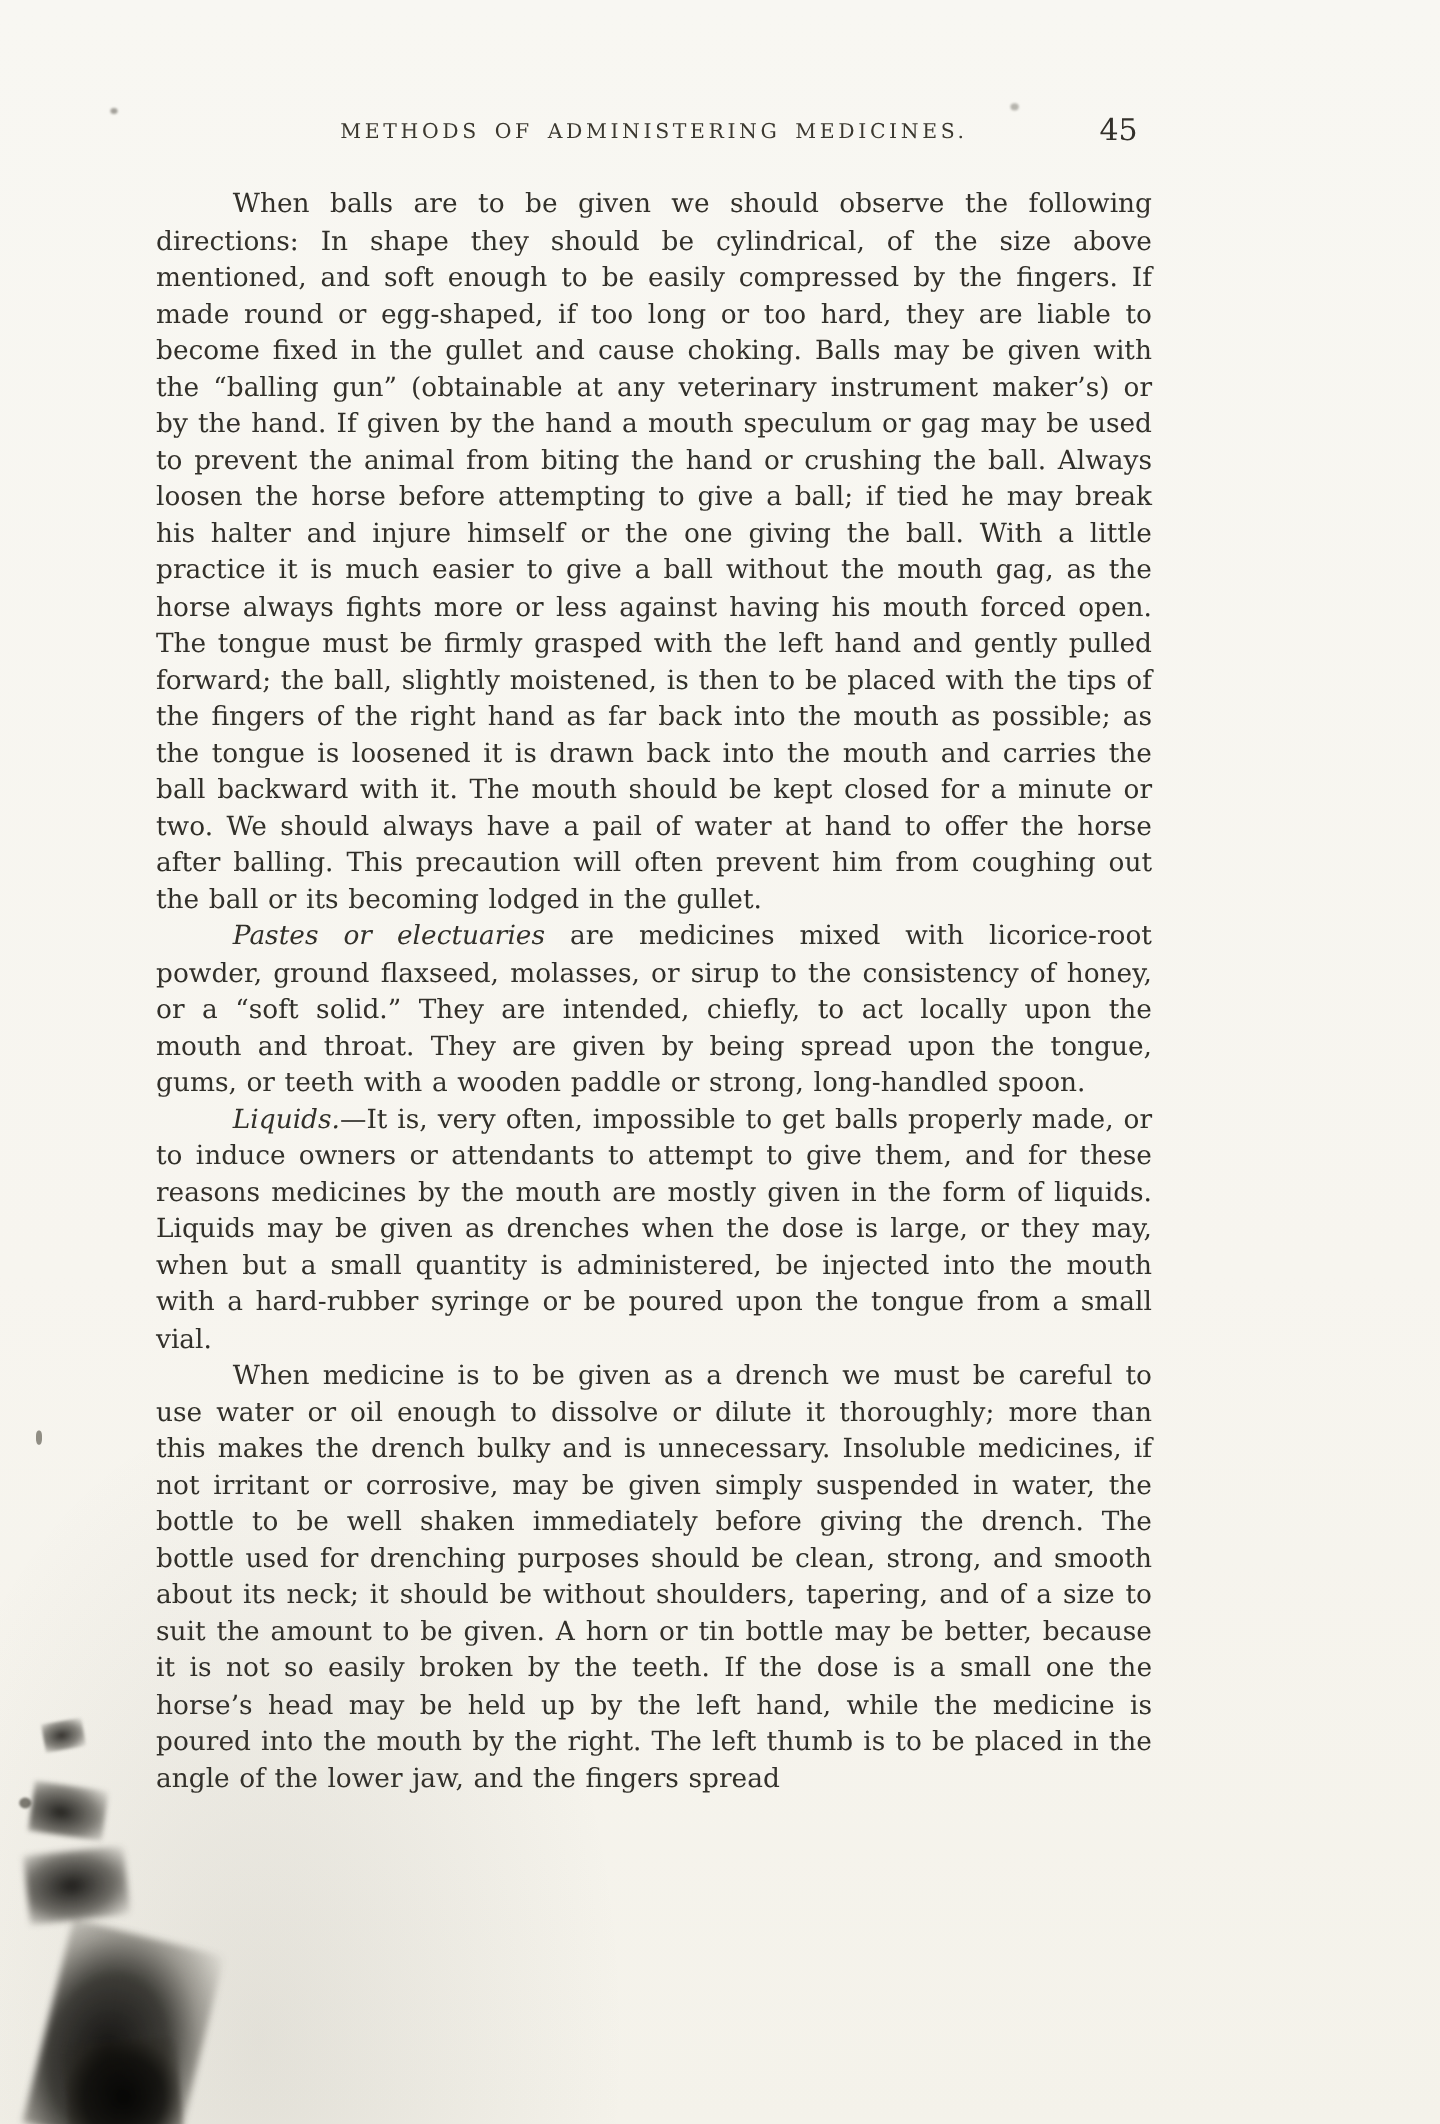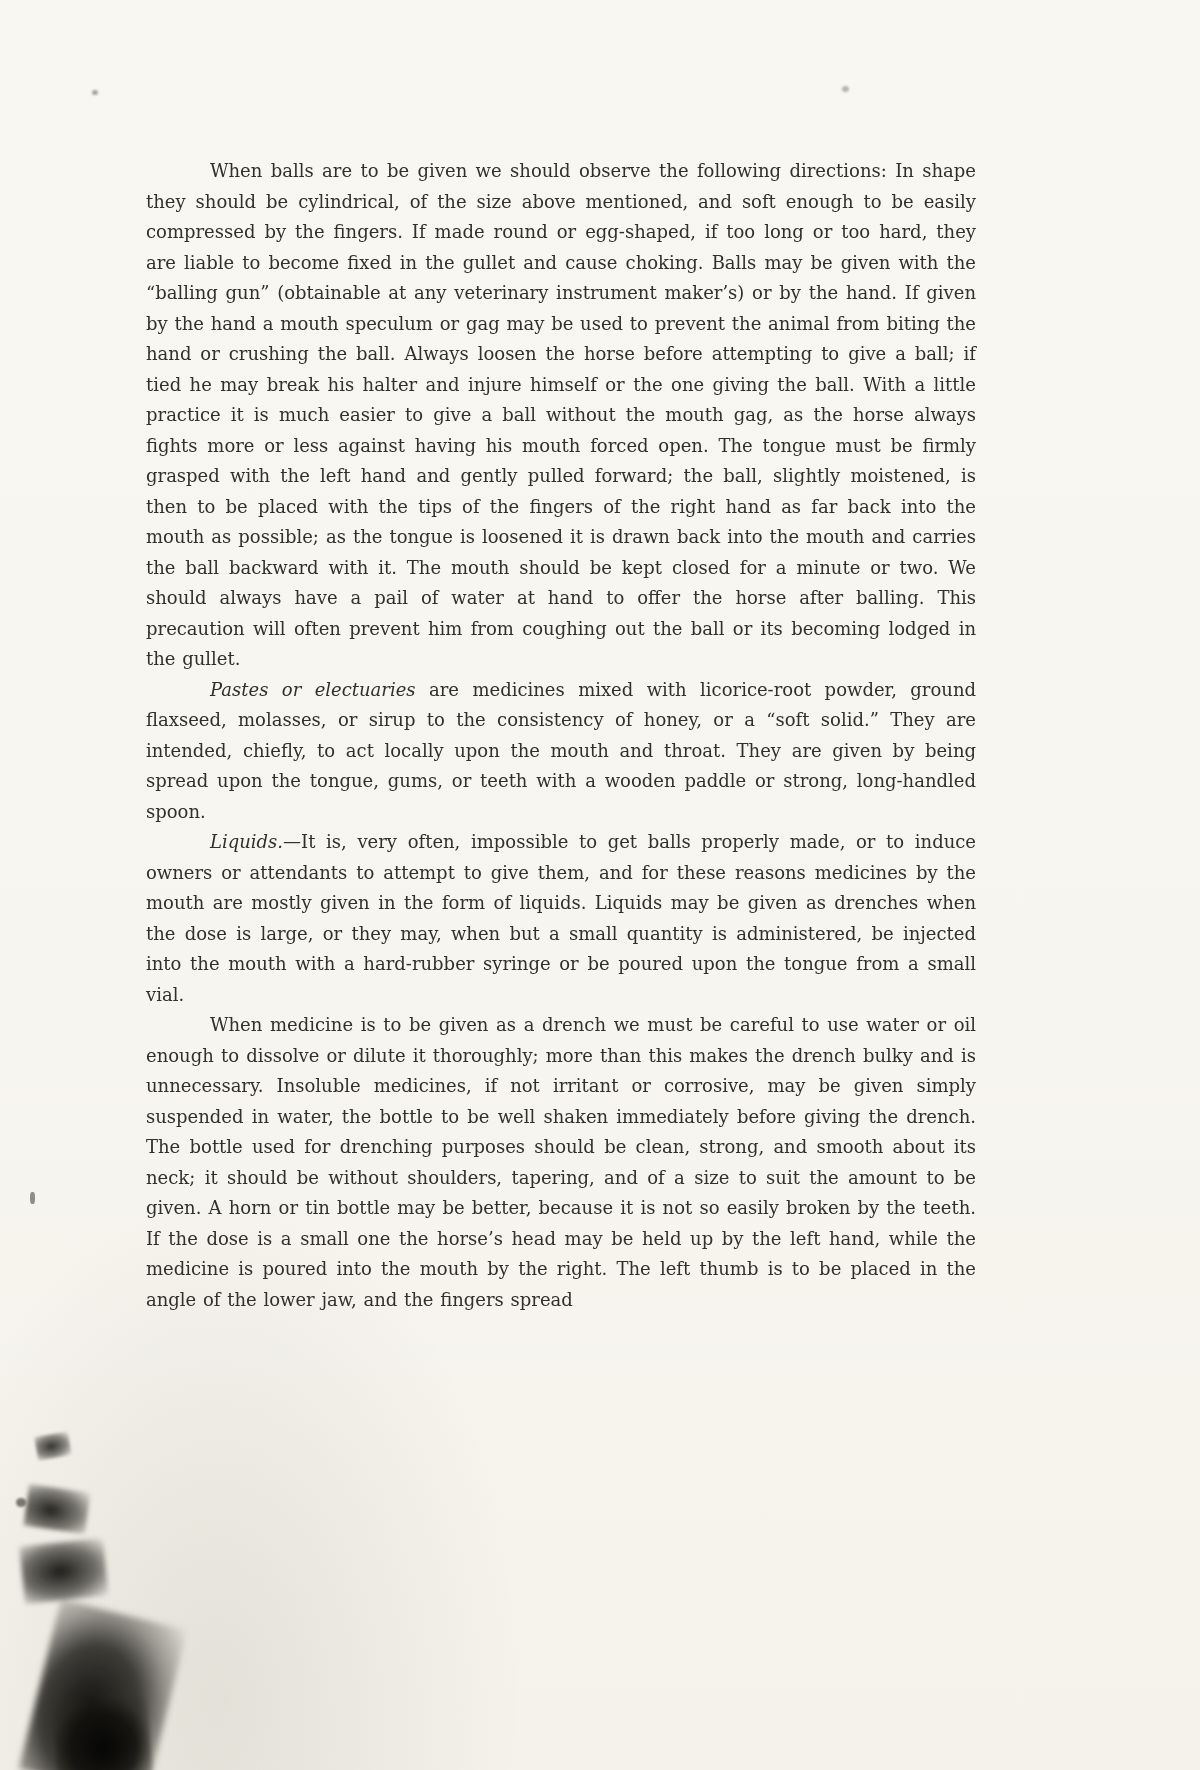--- a/index.html
+++ b/index.html
@@ -37,23 +37,23 @@
     right: 12px;
     top: -6px;
     font-size: 25px;
     color: #33302a;
   }
 
   
   .text-block {
     position: absolute;
     top: 156px;
-    left: 146px;
+    left: 130px;
     width: 830px;
-    font-size: 18px;
+    font-size: 22px;
     line-height: 30.5px;
     text-align: justify;
     word-spacing: 1px;
     color: #32302a;
   }
   .para { text-indent: 30px; }
   .lead { font-style: italic; margin-left: 34px; }
 
   
   .ink-blot {
@@ -100,20 +100,24 @@
     left: 55px; top: 1700px; width: 95px; height: 80px;
     background: radial-gradient(ellipse at 50% 60%, rgba(5,5,4,0.97) 0%, rgba(16,15,12,0.85) 50%, rgba(40,37,29,0.35) 75%, rgba(70,64,52,0) 100%);
     filter: blur(2px); transform: rotate(-4deg);
   }
 </style>
 </head>
 <body>
 
 <div class="page">
 
+  <header class="running-header">
+    <span class="running-head">METHODS OF ADMINISTERING MEDICINES.</span>
+    <span class="page-number">45</span>
+  </header>
 
   <main class="text-block">
     <p class="para"><span class="lead"></span><span>When balls are to be given we should observe the following directions: In shape they should be cylindrical, of the size above mentioned, and soft enough to be easily compressed by the fingers. If made round or egg-shaped, if too long or too hard, they are liable to become fixed in the gullet and cause choking. Balls may be given with the “balling gun” (obtainable at any veterinary instrument maker’s) or by the hand. If given by the hand a mouth speculum or gag may be used to prevent the animal from biting the hand or crushing the ball. Always loosen the horse before attempting to give a ball; if tied he may break his halter and injure himself or the one giving the ball. With a little practice it is much easier to give a ball without the mouth gag, as the horse always fights more or less against having his mouth forced open. The tongue must be firmly grasped with the left hand and gently pulled forward; the ball, slightly moistened, is then to be placed with the tips of the fingers of the right hand as far back into the mouth as possible; as the tongue is loosened it is drawn back into the mouth and carries the ball backward with it. The mouth should be kept closed for a minute or two. We should always have a pail of water at hand to offer the horse after balling. This precaution will often prevent him from coughing out the ball or its becoming lodged in the gullet.</span></p>
 
     <p class="para"><span class="lead">Pastes or electuaries</span><span> are medicines mixed with licorice-root powder, ground flaxseed, molasses, or sirup to the consistency of honey, or a “soft solid.” They are intended, chiefly, to act locally upon the mouth and throat. They are given by being spread upon the tongue, gums, or teeth with a wooden paddle or strong, long-handled spoon.</span></p>
 
     <p class="para"><span class="lead">Liquids.</span><span>—It is, very often, impossible to get balls properly made, or to induce owners or attendants to attempt to give them, and for these reasons medicines by the mouth are mostly given in the form of liquids. Liquids may be given as drenches when the dose is large, or they may, when but a small quantity is administered, be injected into the mouth with a hard-rubber syringe or be poured upon the tongue from a small vial.</span></p>
 
     <p class="para"><span class="lead"></span><span>When medicine is to be given as a drench we must be careful to use water or oil enough to dissolve or dilute it thoroughly; more than this makes the drench bulky and is unnecessary. Insoluble medicines, if not irritant or corrosive, may be given simply suspended in water, the bottle to be well shaken immediately before giving the drench. The bottle used for drenching purposes should be clean, strong, and smooth about its neck; it should be without shoulders, tapering, and of a size to suit the amount to be given. A horn or tin bottle may be better, because it is not so easily broken by the teeth. If the dose is a small one the horse’s head may be held up by the left hand, while the medicine is poured into the mouth by the right. The left thumb is to be placed in the angle of the lower jaw, and the fingers spread</span></p>
   </main>

